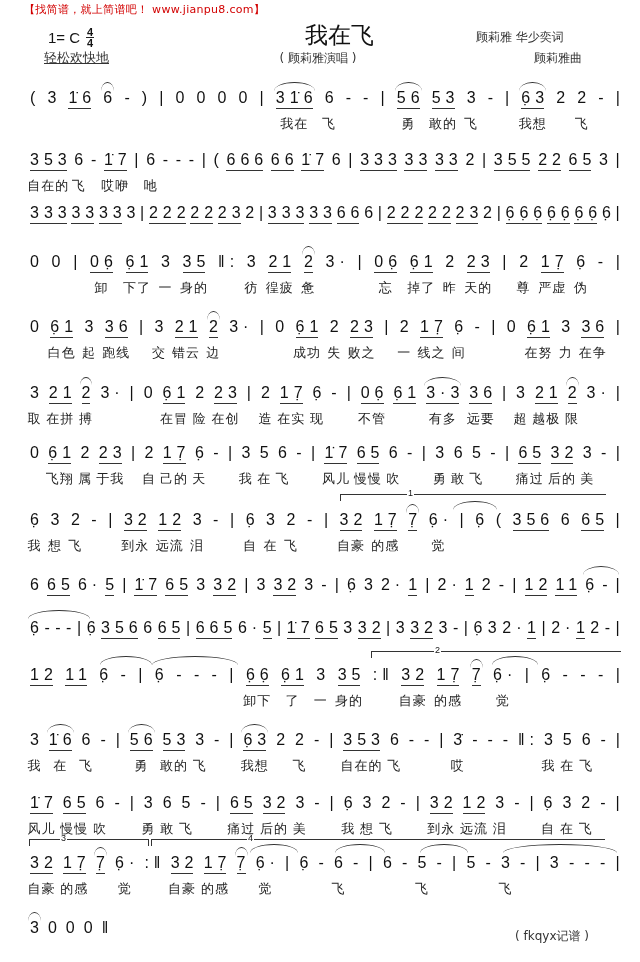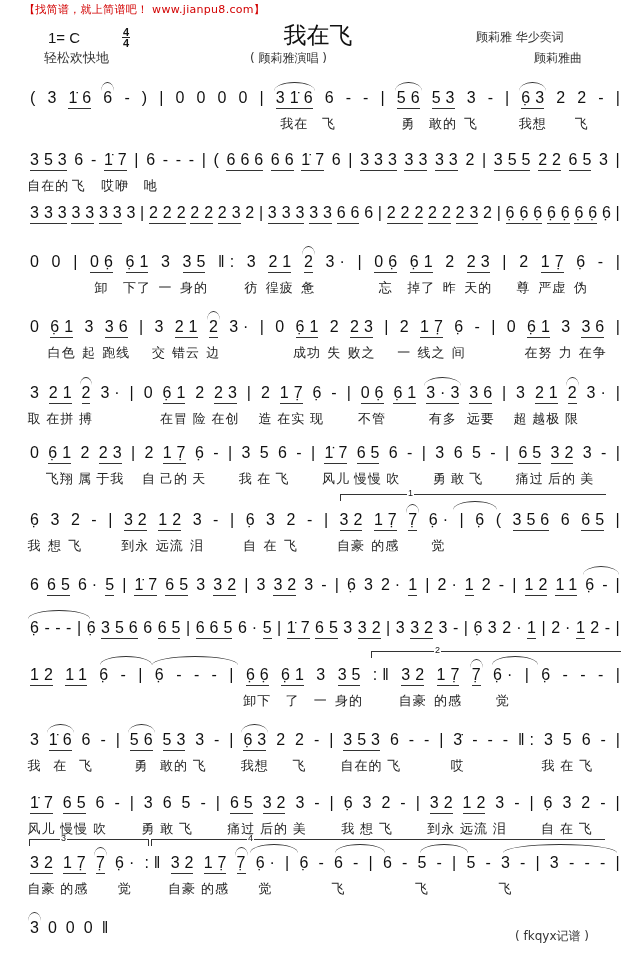--- a/index.html
+++ b/index.html
@@ -1,25 +1,25 @@
 <!DOCTYPE html>
 <html><head>
 <meta charset="utf-8">
 <style>
   html, body { margin:0; padding:0; background:#ffffff; }
   body { width:640px; height:962px; position:relative; overflow:hidden; color:#151515;
          font-family:"DejaVu Sans", sans-serif; }
   .abs { position:absolute; white-space:nowrap; }
   .banner { left:24px; top:2px; font-size:11px; color:#d20000; letter-spacing:0.3px; }
-  .key { left:48px; top:27px; font-family:"Liberation Sans", sans-serif; font-size:15px; display:flex; align-items:center;gap:36px; }
+  .key { left:48px; top:27px; font-family:"Liberation Sans", sans-serif; font-size:15px; display:flex; align-items:center; }
   .frac { display:inline-flex; flex-direction:column; align-items:center; margin-left:6px; font-size:11px; line-height:10px; font-weight:bold; }
   .frac .top { border-bottom:1px solid #222; padding:0 1px; }
-  .tempo { left:44px; top:49px; font-size:13px; color:#333; }
-  .title { left:262px; width:112px; top:20px; text-align:center; font-size:23px; color:#111; }
-  .performer { left:250px; width:136px; top:50px; text-align:left; font-size:12px; color:#333; }
+  .tempo { left:44px; top:49px; font-size:13px; color:#333;text-decoration:underline; }
+  .title { left:262px; width:112px; top:20px; text-align:right; font-size:23px; color:#111; }
+  .performer { left:250px; width:136px; top:50px; text-align:center; font-size:12px; color:#333; }
   .lyricist { left:476px; top:29px; font-size:12px; color:#333;text-align:center; }
   .composer { left:534px; top:50px; font-size:12px; color:#333;text-align:center; }
   .transcriber { left:515px; top:928px; font-size:12px; color:#333; }
 
   .row { position:absolute; left:30px; width:590px; height:44px; display:flex; justify-content:space-between; align-items:flex-start; }
   .row.short { width:auto; justify-content:flex-start; gap:9px; }
   .g { position:relative; display:inline-block; }
   .n { display:inline-block; font-family:"Liberation Sans", "DejaVu Sans", sans-serif; font-size:16px; line-height:20px;
        letter-spacing:5px; margin-right:-5px; padding-bottom:1px; color:#111; }
   .g[data-u="1"] > .n { background:linear-gradient(#333,#333) left bottom / calc(100% - 5px) 1px no-repeat; }

